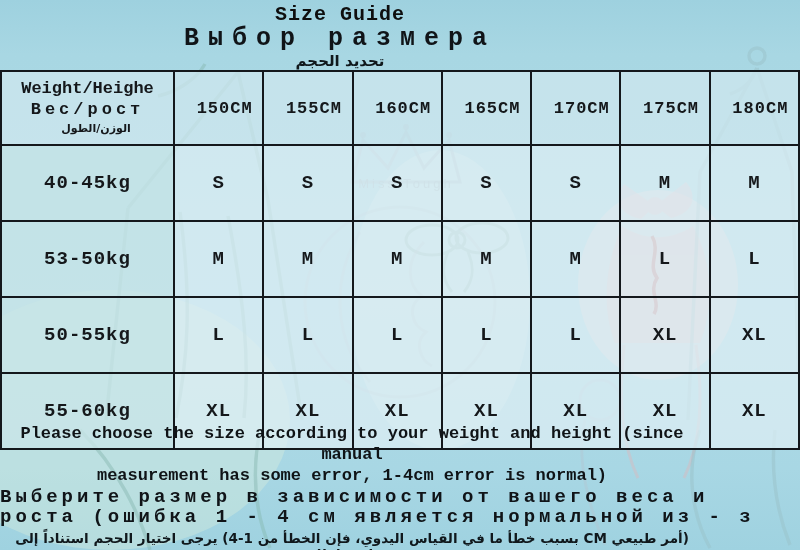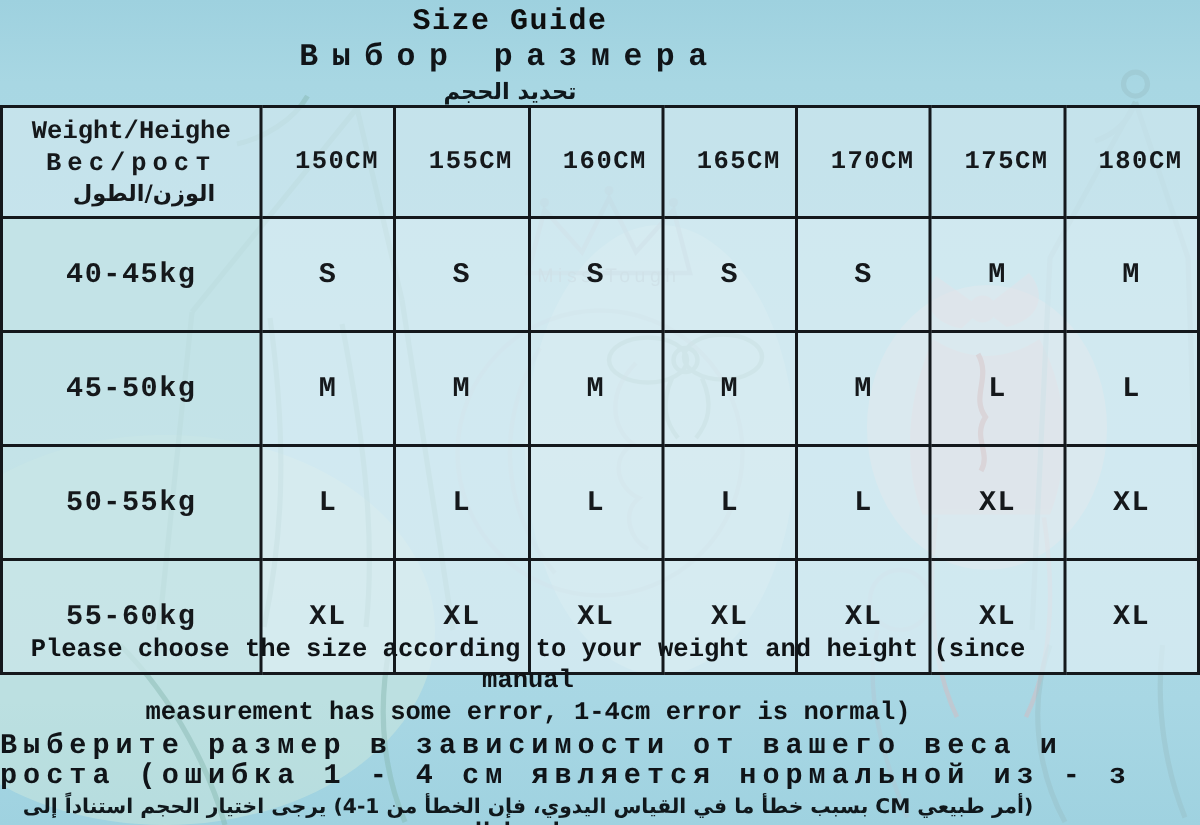--- a/index.html
+++ b/index.html
@@ -11,40 +11,40 @@
   .page{
     position:relative;width:800px;height:550px;
     background:linear-gradient(180deg,#9ed1df 0%,#a8d7e3 10%,#b0dbe6 55%,#a8d7e4 85%,#9fd2e0 100%);
   }
   .watermark{position:absolute;left:0;top:0;z-index:1;}
   .wm-text{font-family:"Liberation Sans",sans-serif;}
 
   
   .header{position:absolute;top:0;left:0;width:680px;z-index:2;text-align:center;}
   .t-en{padding-top:3px;font-size:20px;font-weight:bold;letter-spacing:1px;color:#0e0e0e;}
-  .t-ru{font-size:21px;font-weight:bold;letter-spacing:9px;color:#101418;line-height:25px;}
+  .t-ru{font-size:25px;font-weight:bold;letter-spacing:9px;color:#101418;line-height:25px;}
   .t-ar{font-size:15px;font-weight:bold;font-family:"DejaVu Sans",sans-serif;color:#10181c;line-height:20px;}
 
   
   .size-table{
     position:absolute;top:70px;left:0;z-index:2;
     width:800px;border-collapse:collapse;table-layout:fixed;
   }
   .size-table th,.size-table td{
     border:2px solid #14181c;text-align:center;vertical-align:middle;
     font-weight:bold;padding:0;
   }
   .size-table tr{height:76px;}
   .size-table tr.head{height:74px;}
   .size-table th{background:rgba(208,232,238,0.72);}
   .size-table td{background:rgba(223,240,245,0.70);}
   .size-table td.rowlabel{background:rgba(201,229,232,0.78);}
   .corner .c-en{font-size:17px;letter-spacing:0px;line-height:21px;}
   .corner .c-ru{font-size:17px;letter-spacing:4px;line-height:21px;}
-  .corner .c-ar{font-size:15px;font-family:"DejaVu Sans",sans-serif;line-height:18px;margin-left:17px;}
+  .corner .c-ar{font-size:11px;font-family:"DejaVu Sans",sans-serif;line-height:18px;margin-left:17px;}
   th.colhead{font-size:17px;letter-spacing:1px;padding-left:12px;}
   td.rowlabel{font-size:19px;letter-spacing:1px;}
   td.size-cell{font-size:19px;letter-spacing:1px;}
 
   
   .notes{position:absolute;top:419px;left:0;width:704px;z-index:2;text-align:center;}
   .note-en{margin-top:4px;font-size:17px;font-weight:bold;line-height:21px;color:#0f1316;}
   .note-ru{margin-top:2px;font-size:19px;font-weight:bold;letter-spacing:4px;line-height:19.5px;color:#101418;white-space:nowrap;}
   .note-ar{margin-top:3px;font-size:13.5px;font-weight:bold;font-family:"DejaVu Sans",sans-serif;direction:rtl;color:#10181c;}
 </style>
@@ -151,21 +151,21 @@
       <td class="rowlabel">40-45kg</td>
       <td class="size-cell">S</td>
       <td class="size-cell">S</td>
       <td class="size-cell">S</td>
       <td class="size-cell">S</td>
       <td class="size-cell">S</td>
       <td class="size-cell">M</td>
       <td class="size-cell">M</td>
     </tr>
     <tr>
-      <td class="rowlabel">45-50kg</td>
+      <td class="rowlabel">53-50kg</td>
       <td class="size-cell">M</td>
       <td class="size-cell">M</td>
       <td class="size-cell">M</td>
       <td class="size-cell">M</td>
       <td class="size-cell">M</td>
       <td class="size-cell">L</td>
       <td class="size-cell">L</td>
     </tr>
     <tr>
       <td class="rowlabel">50-55kg</td>

